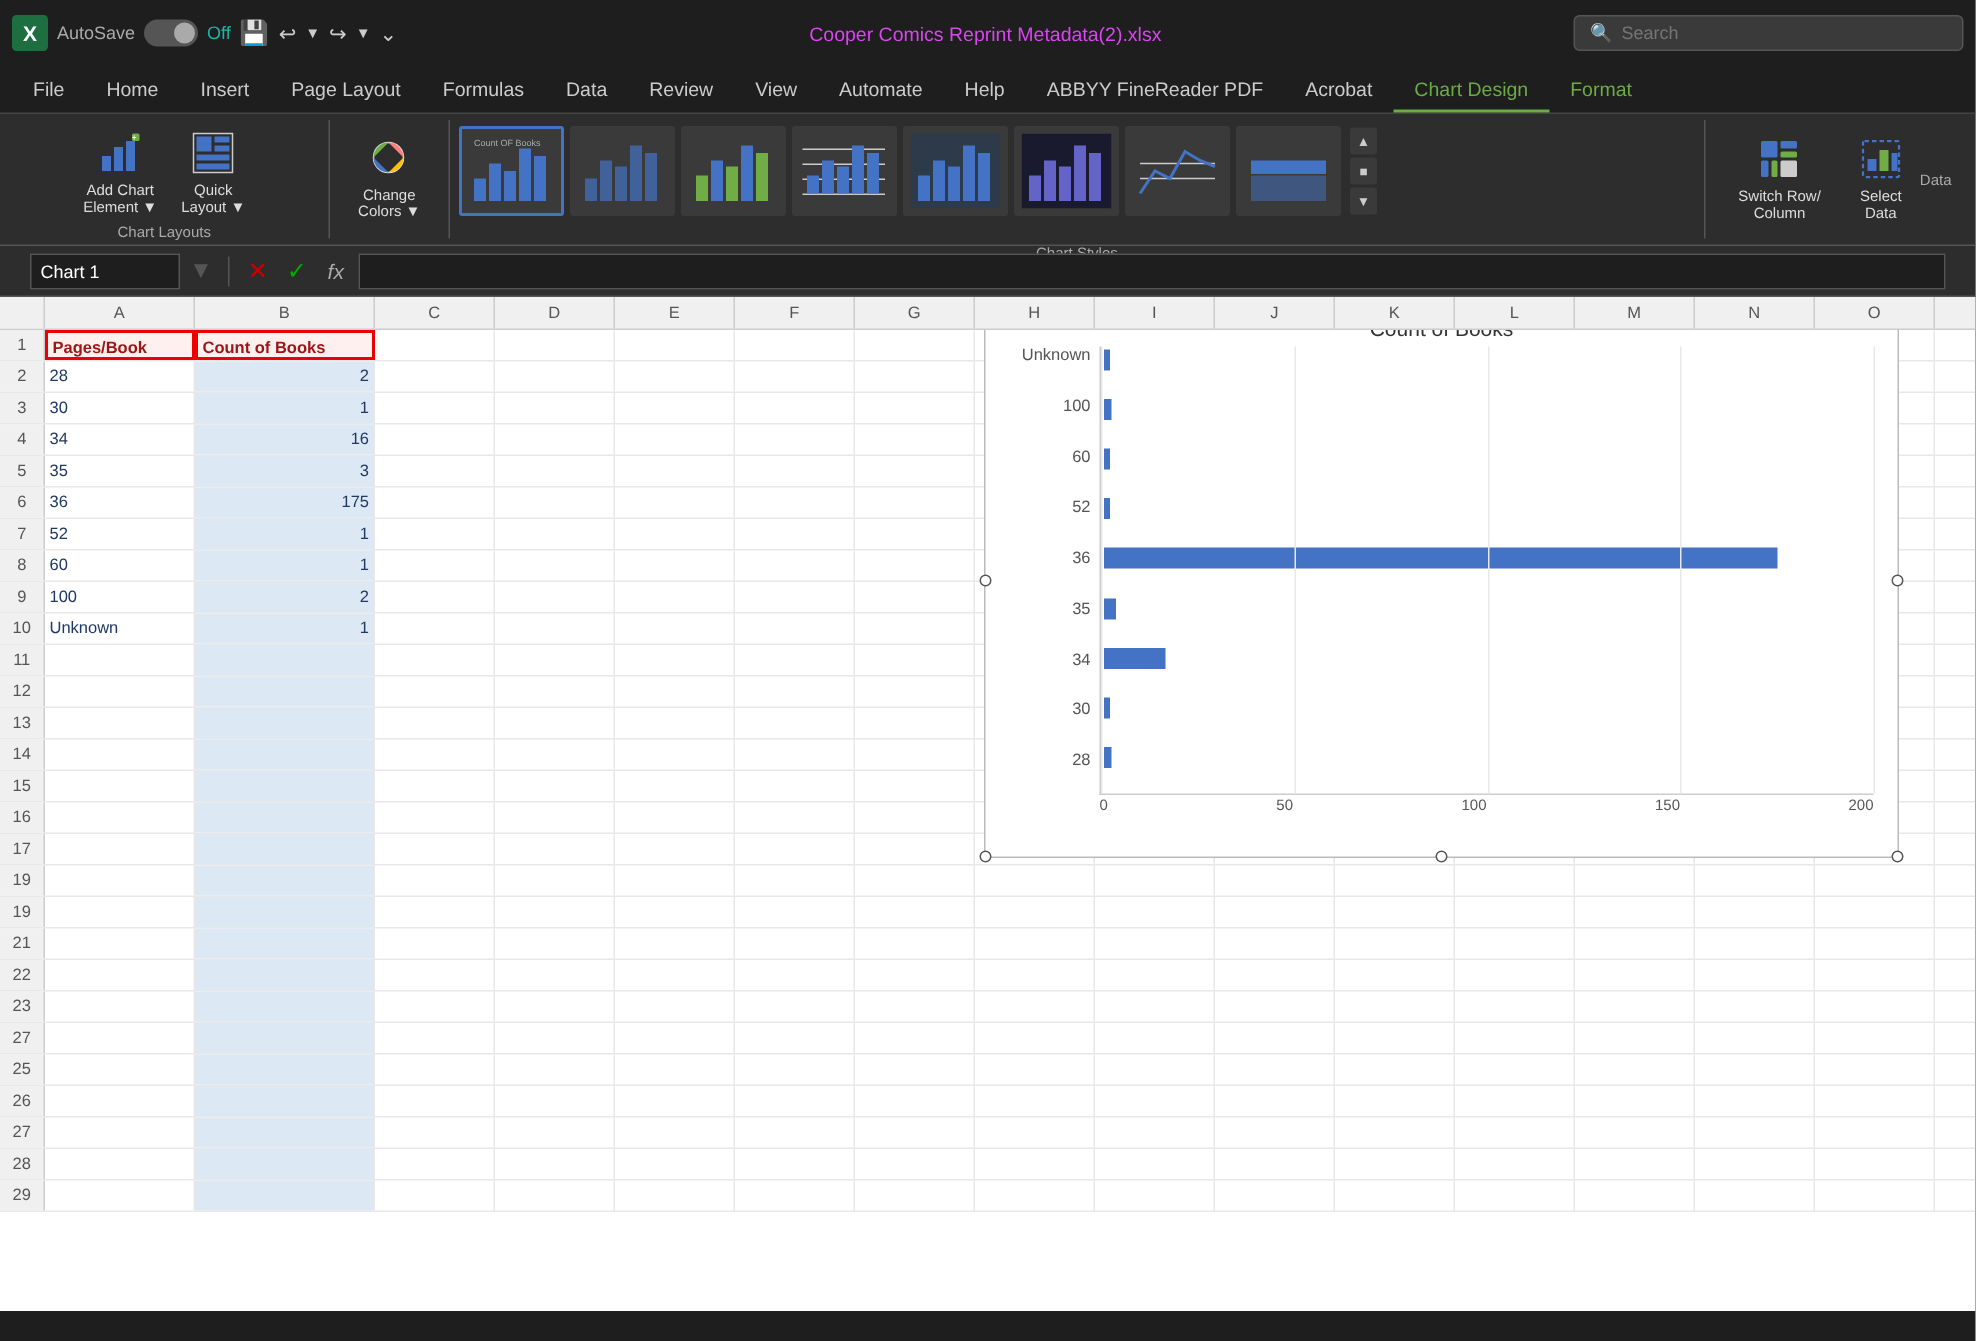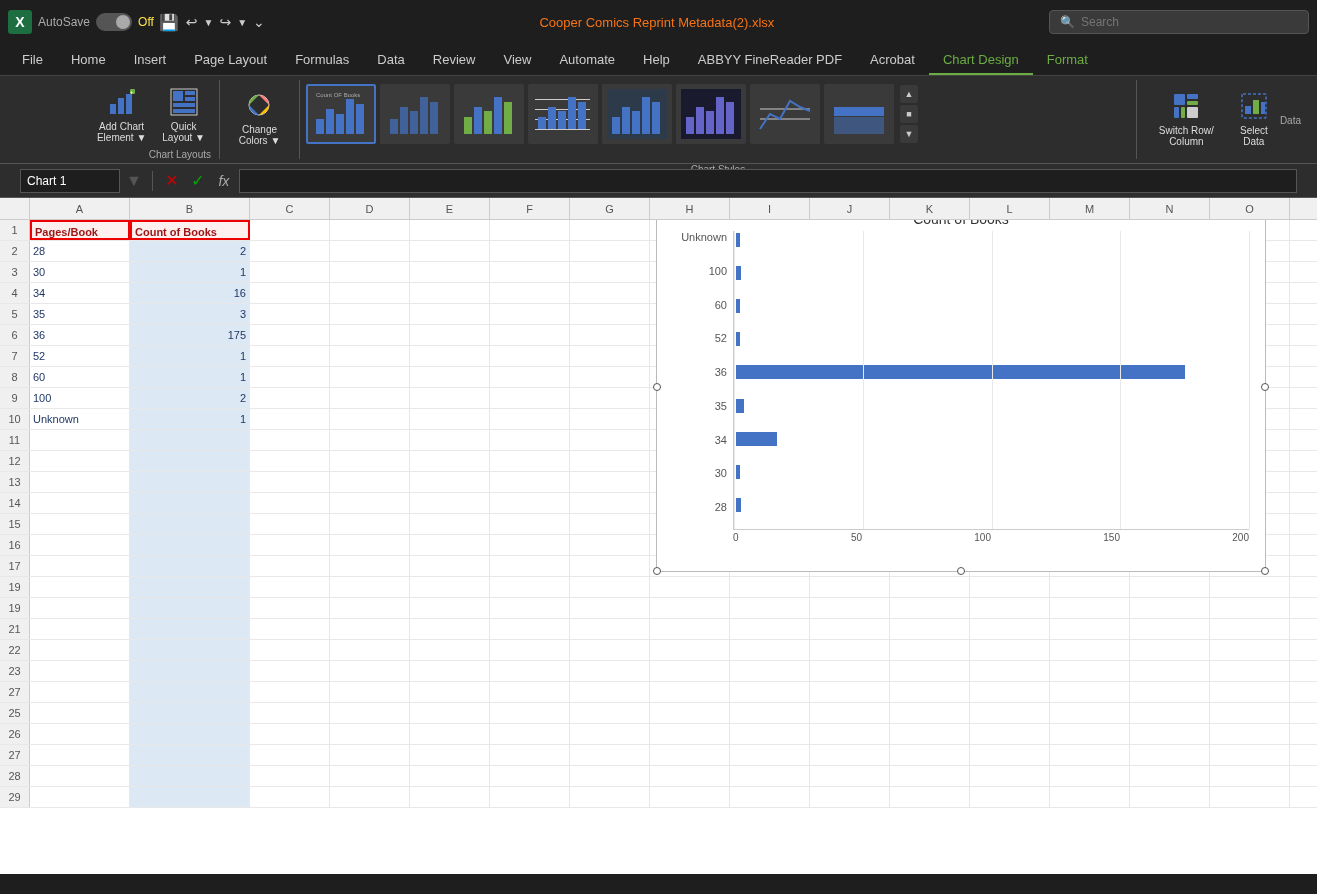--- a/index.html
+++ b/index.html
@@ -8,21 +8,21 @@
     
     .title-bar {
       background: #1e1e1e;
       height: 44px;
       display: flex;
       align-items: center;
       padding: 0 8px;
       gap: 8px;
     }
     .title-bar-left { display: flex; align-items: center; gap: 6px; flex: 0 0 auto; }
-    .title-bar-center { flex: 1; text-align: center; color: #f97316; font-size: 13px; }
+    .title-bar-center { flex: 1; text-align: center; color: #d946ef; font-size: 13px; }
     .title-bar-right { flex: 0 0 auto; }
     .autosave-label { color: #aaa; font-size: 12px; }
     .toggle-off {
       background: #555; border-radius: 10px; width: 36px; height: 18px;
       display: inline-flex; align-items: center; padding: 2px;
     }
     .toggle-circle { width: 14px; height: 14px; background: #aaa; border-radius: 50%; margin-left: auto; }
     .search-box {
       background: #3a3a3a; border: 1px solid #555; border-radius: 4px;
       color: #ccc; padding: 4px 10px; width: 260px; font-size: 12px;
@@ -152,21 +152,21 @@
 </head>
 <body>
 
 <div class="title-bar">
   <div class="title-bar-left">
     <div class="xl-icon">X</div>
     <span class="autosave-label">AutoSave</span>
     <div class="toggle-off">
       <div class="toggle-circle"></div>
     </div>
-    <span style="color:#fde047;font-size:12px;">Off</span>
+    <span style="color:#14b8a6;font-size:12px;">Off</span>
 
     <span style="color:#ccc;font-size:16px;cursor:pointer;">💾</span>
 
     <span style="color:#ccc;font-size:14px;cursor:pointer;">↩</span>
     <span style="color:#ccc;font-size:10px;cursor:pointer;">▼</span>
     <span style="color:#ccc;font-size:14px;cursor:pointer;">↪</span>
     <span style="color:#ccc;font-size:10px;cursor:pointer;">▼</span>
     <span style="color:#ccc;font-size:14px;cursor:pointer;">⌄</span>
   </div>
   <div class="title-bar-center">Cooper Comics Reprint Metadata(2).xlsx</div>
@@ -190,21 +190,21 @@
   <div class="ribbon-tab">Automate</div>
   <div class="ribbon-tab">Help</div>
   <div class="ribbon-tab">ABBYY FineReader PDF</div>
   <div class="ribbon-tab">Acrobat</div>
   <div class="ribbon-tab active" style="color:#6bac43; border-bottom:2px solid #6bac43;">Chart Design</div>
   <div class="ribbon-tab" style="color:#6bac43;">Format</div>
 </div>
 
 <div class="ribbon-content">
 
-  <div class="ribbon-group" style="min-width:220px;align-items:flex-end;">
+  <div class="ribbon-group" style="min-width:220px;">
     <div class="ribbon-group-items" style="flex-direction:row; align-items:flex-end; gap:4px;">
 
       <div class="ribbon-btn" style="min-width:52px;">
         <div class="icon">
           <svg width="28" height="28" viewBox="0 0 28 28">
             <rect x="2" y="16" width="6" height="10" fill="#4472c4"></rect>
             <rect x="10" y="10" width="6" height="16" fill="#4472c4"></rect>
             <rect x="18" y="6" width="6" height="20" fill="#4472c4"></rect>
             <rect x="22" y="1" width="5" height="5" fill="#70ad47" rx="1"></rect>
             <text x="23.5" y="5.5" fill="#fff" font-size="5" font-weight="bold" text-anchor="middle">+</text>

